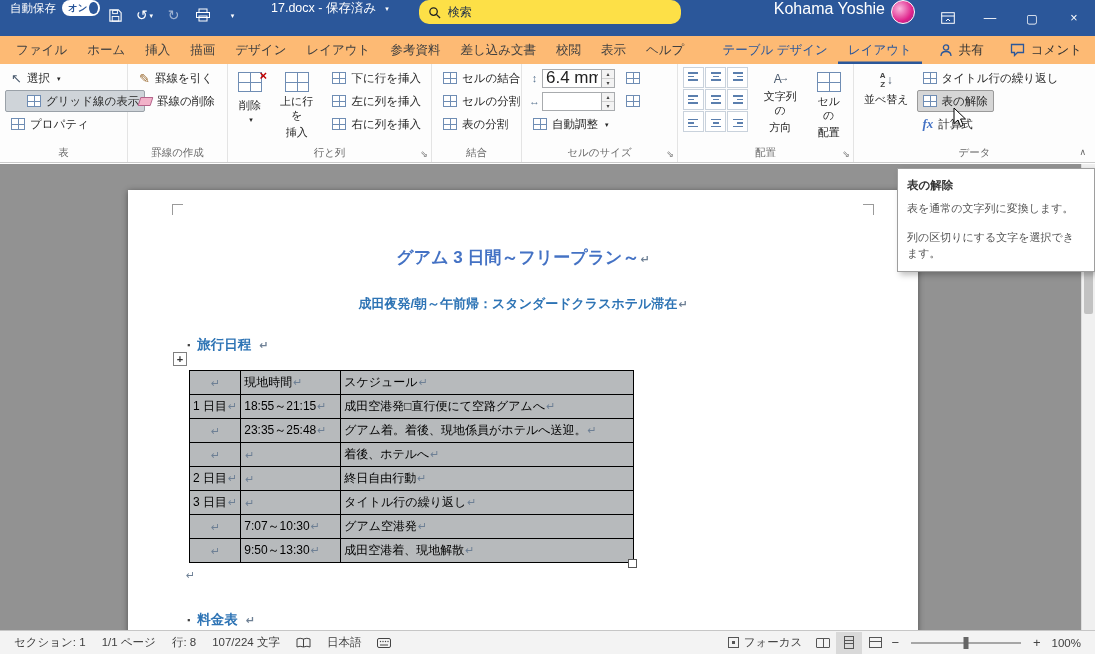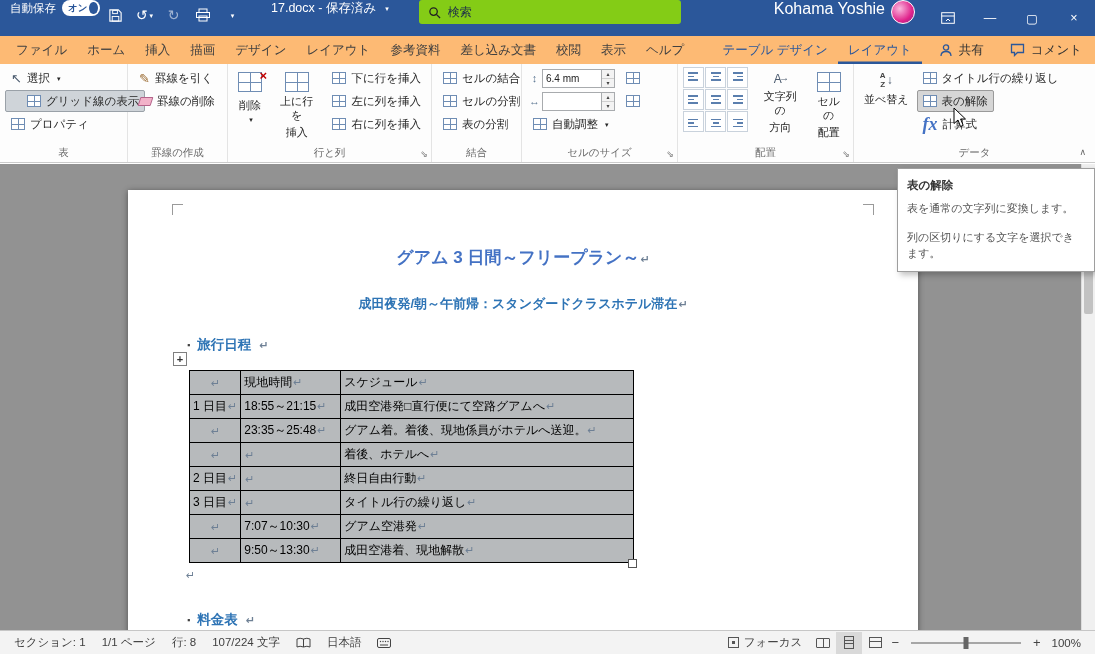--- a/index.html
+++ b/index.html
@@ -10,21 +10,21 @@
   
   .titlebar { position:absolute; top:0; left:0; right:0; height:36px; background:#2b579a; display:flex; align-items:flex-start; color:#fff; padding-left:10px; }
   .autosave { display:flex; align-items:center; gap:6px; font-size:11.5px; white-space:nowrap; }
   .pill { width:38px; height:16px; background:#fff; border-radius:9px; display:flex; align-items:center; padding:0 2px; }
   .pill-text { color:#2b579a; font-size:9.5px; font-weight:bold; margin:0 2px 0 4px; }
   .knob { width:12px; height:12px; border-radius:50%; background:#2b579a; margin-left:auto; }
   .qat { background:none; border:none; color:#fff; font-size:14px; width:27px; height:30px; display:flex; align-items:center; justify-content:center; margin-left:2px; }
   .qat.dim { opacity:.55; }
   .mini-caret { font-size:7px; margin-left:2px; line-height:1; }
   .doc-title { display:flex; align-items:center; gap:7px; font-size:12.5px; margin-left:26px; white-space:nowrap; }
-  .searchbox { margin-left:30px; width:262px; height:24px; background:#84cc16; border-radius:3px; display:flex; align-items:center; gap:7px; padding:0 9px; }
+  .searchbox { margin-left:30px; width:262px; height:24px; background:#fde047; border-radius:10px; display:flex; align-items:center; gap:7px; padding:0 9px; }
   .searchbox input { flex:1; background:transparent; border:none; outline:none; font-size:12px; color:#14233c; font-family:inherit; }
   .searchbox input::placeholder { color:#1d2d4a; opacity:1; }
   .tb-spacer { flex:1; }
   .user { font-size:16px; margin-right:6px; white-space:nowrap;margin-left:28px; }
   .avatar { width:24px; height:24px; border-radius:50%; background:radial-gradient(circle at 35% 35%, #f9b8de, #e0218a 62%, #7b2d8b); border:1.5px solid #fff; margin-right:12px; flex-shrink:0; }
   .winbtn { width:42px; height:36px; background:none; border:none; color:#fff; font-size:12.5px; display:flex; align-items:center; justify-content:center; }
 
   
   .tabrow { position:absolute; top:36px; left:0; right:0; height:28px; background:#fdba74; display:flex; align-items:stretch; padding-left:6px; font-size:12.5px; }
   .tab { display:flex; align-items:center; padding:0 10px; color:#404040; white-space:nowrap; }
@@ -51,38 +51,38 @@
                linear-gradient(to bottom, transparent 0 5px, #6f8db4 5px 6px, transparent 6px), #fff; }
   .grid-ico.big { width:24px; height:20px;
     background:linear-gradient(to right, transparent 0 11px, #6f8db4 11px 12px, transparent 12px),
                linear-gradient(to bottom, transparent 0 9px, #6f8db4 9px 10px, transparent 10px), #fff; }
   .del-wrap { position:relative; }
   .del-x { position:absolute; right:-5px; top:-4px; color:#c00000; font-weight:bold; font-size:13px; }
   .pencil-ico { color:#9a6a30; font-size:13px; }
   .eraser-ico { display:inline-block; width:13px; height:9px; background:#f2b2c9; border:1px solid #b4638a; transform:skewX(-18deg); border-radius:1px; }
   .sizerow { display:flex; align-items:center; height:22px; }
   .size-ico { font-size:11px; color:#5d7793; width:15px; text-align:center; }
-  .size-input { width:60px; height:19px; border:1px solid #a8abae; font-size:10px; padding:0 3px; background:#fff; color:#222; font-family:inherit; }
+  .size-input { width:60px; height:19px; border:1px solid #a8abae; font-size:17px; padding:0 3px; background:#fff; color:#222; font-family:inherit; }
   .spin { display:flex; flex-direction:column; width:13px; height:19px; border:1px solid #a8abae; border-left:none; background:#f3f3f3; }
   .spin-b { flex:1; font-size:6px; line-height:1; display:flex; align-items:center; justify-content:center; color:#444; }
   .spin-b + .spin-b { border-top:1px solid #cfcfcf; }
   .dist-btn { width:24px; height:20px; display:flex; align-items:center; justify-content:center; margin-left:6px; border:1px solid transparent; }
   .align-grid { display:grid; grid-template-columns:repeat(3,21px); grid-auto-rows:21px; gap:1px; align-content:start; margin-right:4px; }
   .al-btn { border:1px solid #c9d2dc; background:#fff; display:flex; align-items:center; justify-content:center; }
   .al-ico { width:11px; height:11px; display:flex; flex-direction:column; gap:2px; }
   .al-ico span { display:block; height:1.5px; background:#5b7fae; width:10px; }
   .al-ico span.s { width:6px; }
   .h-l { align-items:flex-start; } .h-c { align-items:center; } .h-r { align-items:flex-end; }
   .v-t { justify-content:flex-start; } .v-m { justify-content:center; } .v-b { justify-content:flex-end; }
   .sort-ico { display:flex; align-items:center; gap:1px; }
   .az { display:flex; flex-direction:column; font-size:8px; font-weight:bold; color:#444; line-height:1.1; }
   .sort-arrow { font-size:12px; color:#4a5a6e; }
   .textdir-ico { display:flex; align-items:center; font-size:12px; color:#4a5a6e; }
   .rot90 { display:inline-block; transform:rotate(-90deg); font-size:10px; }
-  .fx-ico { font-family:"Liberation Serif","DejaVu Serif",serif; font-style:italic; font-weight:bold; color:#4472c4; font-size:18px; }
+  .fx-ico { font-family:"Liberation Serif","DejaVu Serif",serif; font-style:italic; font-weight:bold; color:#4472c4; font-size:13px; }
 
   
   .docarea { position:absolute; top:164px; left:0; right:0; bottom:24px; background:#929292; overflow:hidden; }
   .vscroll { position:absolute; right:0; top:0; bottom:0; width:14px; background:#f0f0f0; border-left:1px solid #dcdcdc; }
   .vthumb { position:absolute; left:2px; right:2px; top:10px; height:140px; background:#c2c2c2; border-radius:2px; }
   .page { position:absolute; left:128px; top:26px; width:790px; height:470px; background:#fff; box-shadow:0 1px 6px rgba(0,0,0,.45); }
   .corner { position:absolute; width:11px; height:11px; }
   .corner.tl { left:44px; top:14px; border-left:1px solid #9a9a9a; border-top:1px solid #9a9a9a; }
   .corner.tr { left:735px; top:14px; border-right:1px solid #9a9a9a; border-top:1px solid #9a9a9a; }
   .line-title { position:absolute; left:60px; right:60px; top:56px; text-align:center; font-size:17px; font-weight:bold; color:#4472c4; }

